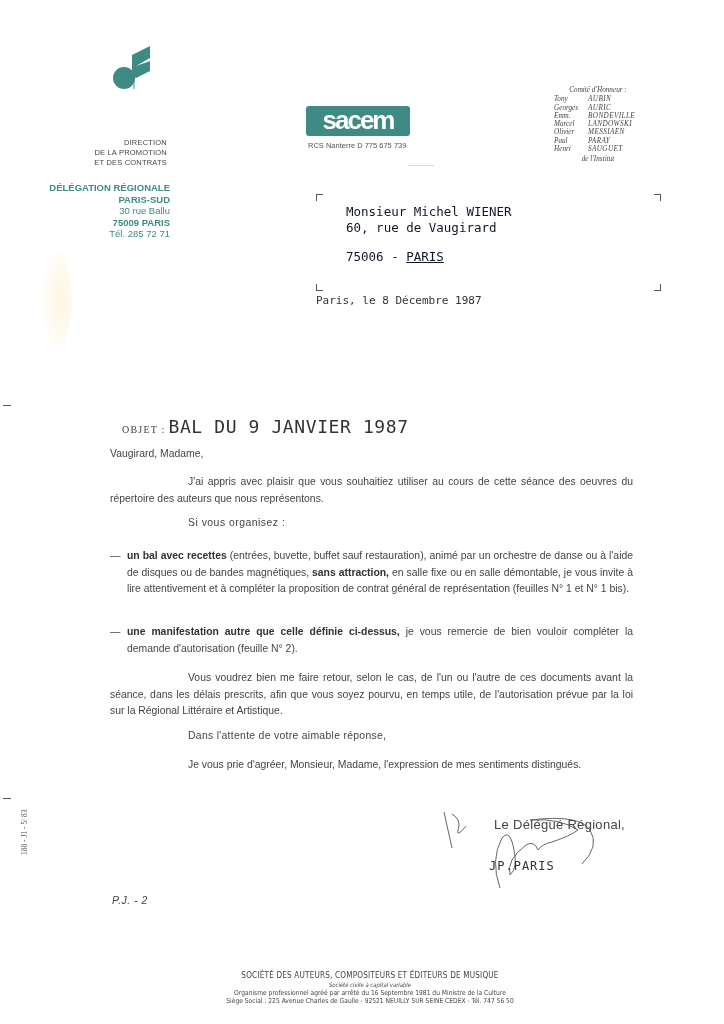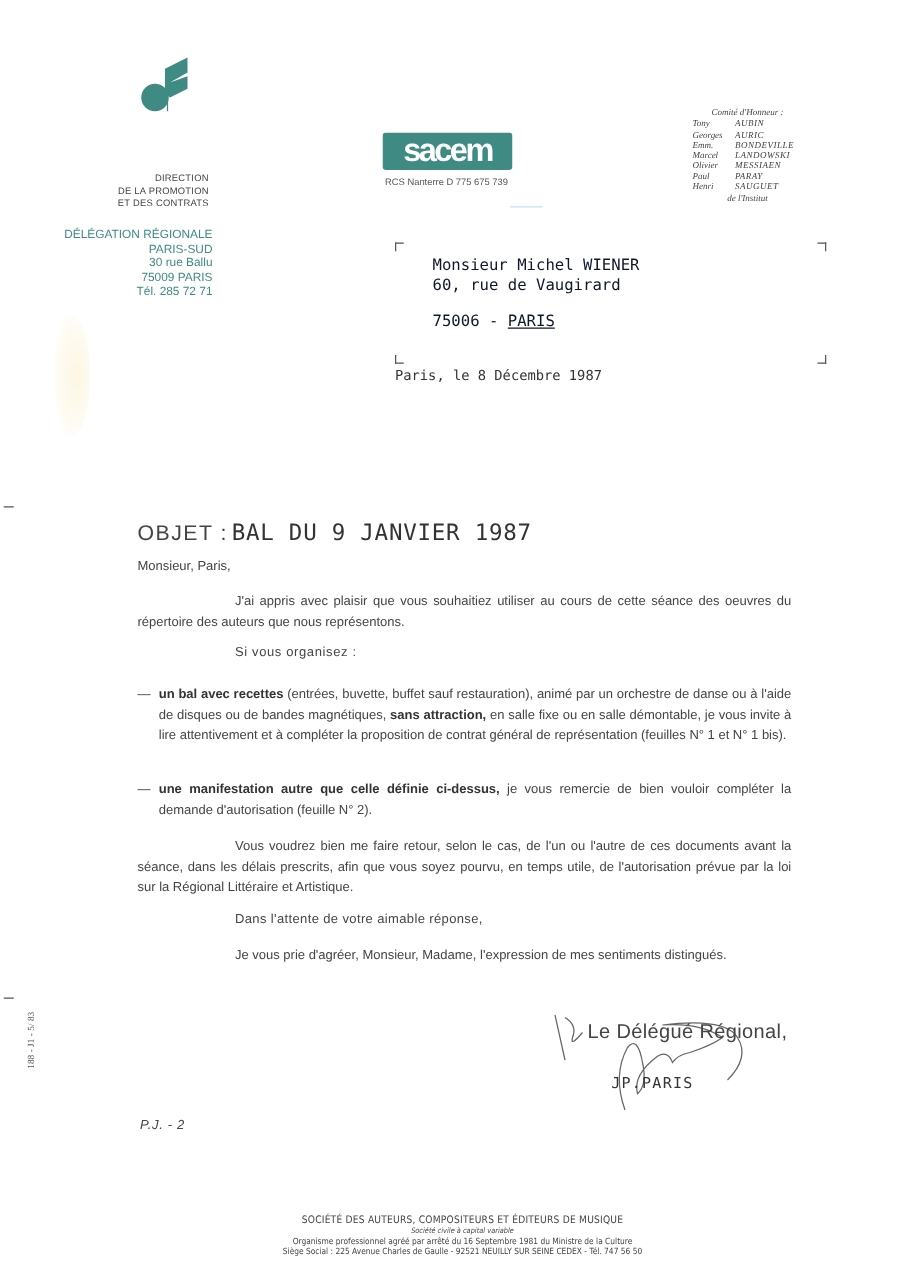--- a/index.html
+++ b/index.html
@@ -9,21 +9,21 @@
   .mono { font-family:"DejaVu Sans Mono", monospace; }
   .serif { font-family:"Liberation Serif", serif; }
   .teal { color:#3f8a82; }
 
   
   #logo-mark { left:112px; top:45px; width:40px; height:46px; }
 
   
   #direction { left:40px; top:138px; width:127px; text-align:right; font-size:7.5px; line-height:10px; color:#444; letter-spacing:0.2px; }
   #delegation { left:20px; top:182px; width:150px; text-align:right; font-size:9.5px; line-height:11.5px; }
-  #delegation .b { font-weight:normal; }
+  #delegation .b { font-weight:bold; }
 
   
   #sacem-logo { left:306px; top:106px; width:104px; height:30px; }
   #rcs { left:308px; top:141px; font-size:7.5px; color:#555; }
   #rcs-rule { left:408px; top:165px; width:26px; height:1px; background:#bfe6ea; }
 
   
   #comite { left:548px; top:86px; width:100px; font-size:7.2px; line-height:8.3px; font-style:italic; color:#444; }
   #comite .title { text-align:center; margin-bottom:1px; }
   #comite .row { display:flex; }
@@ -38,39 +38,39 @@
   #c-bl { left:316px; top:284px; border-bottom-width:1px; border-left-width:1px; }
   #c-br { left:654px; top:284px; border-bottom-width:1px; border-right-width:1px; }
 
   #recipient { left:316px; top:204px; font-size:12.5px; line-height:16px; color:#0f172a;margin-left:30px; }
   #recipient .city { margin-top:13px; }
   #recipient .u { text-decoration:underline; }
   #date { left:316px; top:294px; font-size:11px; color:#333; }
 
   
   #objet { left:110px; top:416px; font-size:12px; color:#333; }
-  #objet .lbl { font-family:Liberation Sans, sans-serif; font-size:17px; letter-spacing:1.2px; color:#444; }
+  #objet .lbl { font-family:Liberation Serif, serif; font-size:10px; letter-spacing:1.2px; color:#444;margin-left:12px; }
   #objet .val { font-family:"DejaVu Sans Mono", monospace; font-size:18px; letter-spacing:0.6px; }
 
   .body-text { font-size:10.4px; line-height:16.7px; color:#444; text-align:justify; }
   #salutation { left:110px; top:446px; }
   #p1 { left:110px; top:474px; width:523px; text-indent:78px; }
   #p2 { left:188px; top:515px; letter-spacing:0.5px; }
   .bullet { left:110px; width:523px; display:flex; }
   .bullet .dash { width:17px; flex:none; }
   .bullet .txt { flex:1; text-align:justify; }
   #b1 { top:548px; }
   #b2 { top:624px; }
   #p3 { left:110px; top:670px; width:523px; text-indent:78px; }
   #p4 { left:188px; top:728px; letter-spacing:0.3px; }
   #p5 { left:110px; top:757px; width:523px; text-indent:78px; }
   b { color:#333; }
 
   
-  #sig-title { left:470px; top:817px; font-size:16px; color:#444; letter-spacing:0.3px; }
+  #sig-title { left:494px; top:817px; font-size:13px; color:#444; letter-spacing:0.3px; }
   #sig-scrawl { left:430px; top:800px; width:180px; height:90px; }
   #sig-name { left:489px; top:859px; font-size:12px; letter-spacing:1px; color:#333; }
 
   #pj { left:112px; top:894px; font-size:10.5px; font-style:italic; color:#444; letter-spacing:0.5px; }
 
   
   #form-ref { left:20px; top:800px; font-size:7.5px; color:#555; transform-origin:left top; transform:rotate(-90deg) translate(-55px, 0); white-space:nowrap; }
   .tick { position:absolute; height:1px; width:8px; background:#555; }
   #t1 { left:3px; top:405px; }
   #t2 { left:3px; top:798px; }
@@ -165,21 +165,21 @@
   </div>
 </div>
 
 <div class="abs mono" id="date">Paris, le 8 Décembre 1987</div>
 
 <div class="abs" id="objet">
   <span class="lbl">OBJET :</span>
   <span class="val">BAL DU 9 JANVIER 1987</span>
 </div>
 
-<div class="abs sans body-text" id="salutation">Monsieur, Paris,</div>
+<div class="abs sans body-text" id="salutation">Vaugirard, Madame,</div>
 <div class="abs sans body-text" id="p1">J'ai appris avec plaisir que vous souhaitiez utiliser au cours de cette séance des oeuvres du répertoire des auteurs que nous représentons.</div>
 <div class="abs sans body-text" id="p2">Si vous organisez :</div>
 
 <div class="abs sans body-text bullet" id="b1">
   <span class="dash">—</span>
   <span class="txt"><b>un bal avec recettes</b><span> (entrées, buvette, buffet sauf restauration), animé par un orchestre de danse ou à l'aide de disques ou de bandes magnétiques, </span><b>sans attraction,</b><span> en salle fixe ou en salle démontable, je vous invite à lire attentivement et à compléter la proposition de contrat général de représentation (feuilles N° 1 et N° 1 bis).</span></span>
 </div>
 
 <div class="abs sans body-text bullet" id="b2">
   <span class="dash">—</span>

